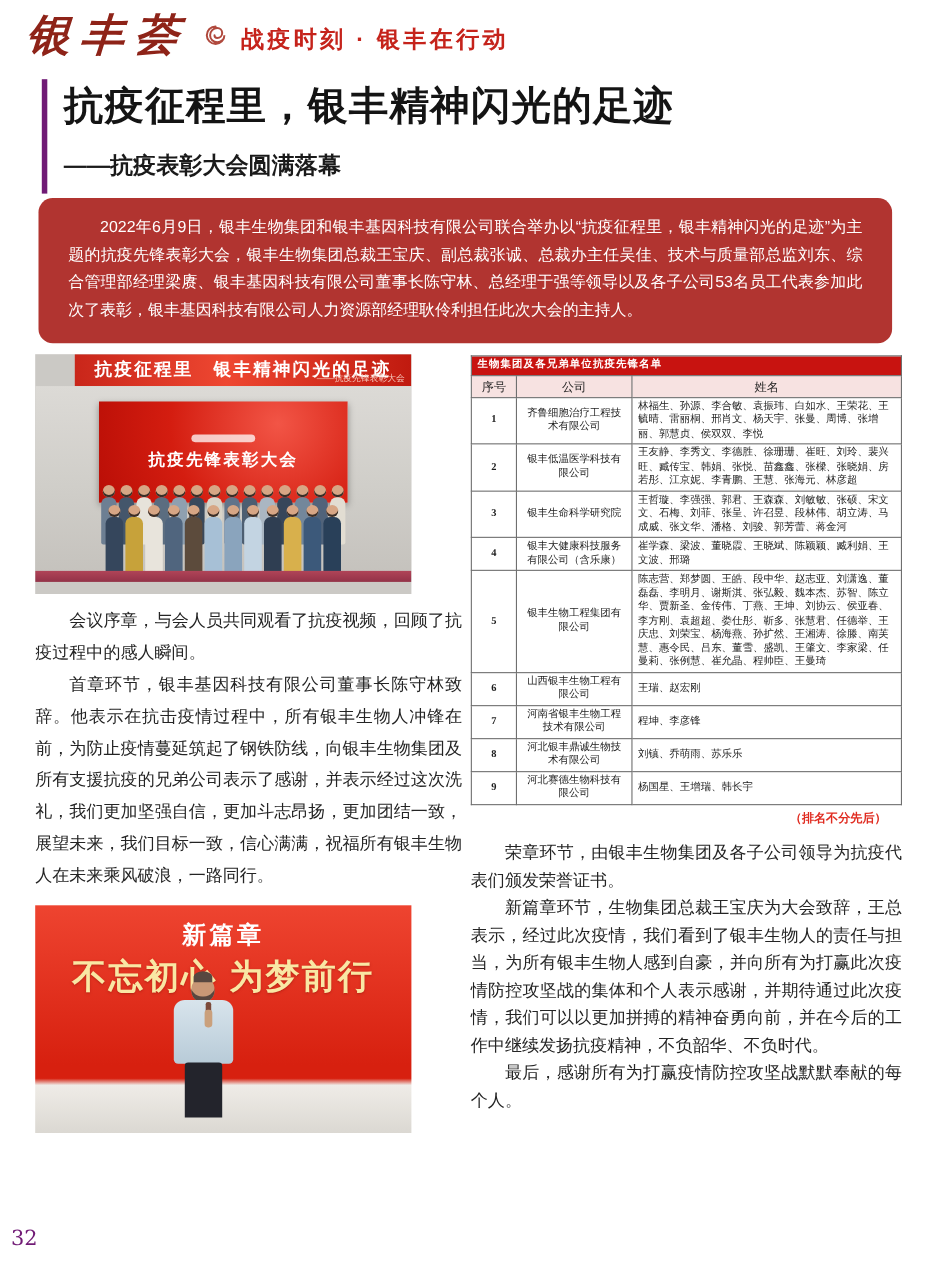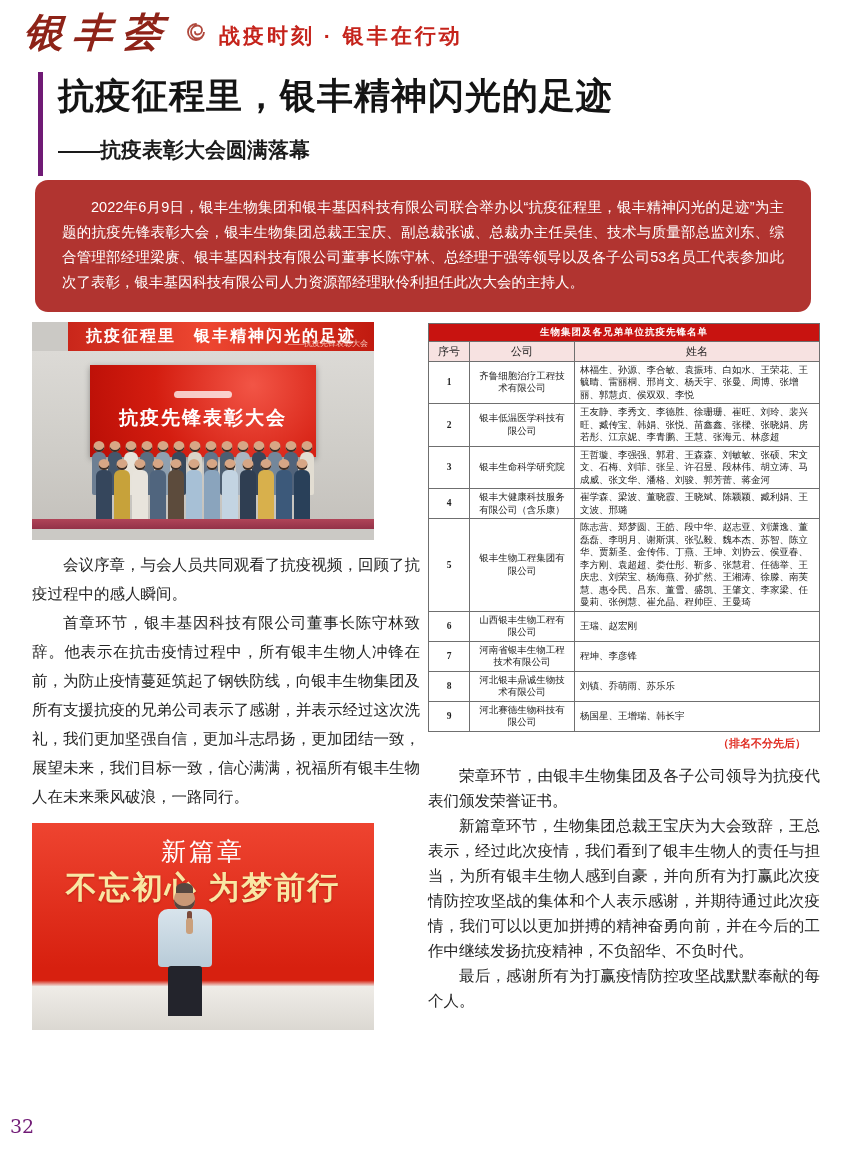--- a/index.html
+++ b/index.html
@@ -29,52 +29,52 @@
   .banner{position:relative;height:29px;background:linear-gradient(90deg,#c9261a,#ee4731 45%,#c01a0f);
           display:flex;align-items:center;justify-content:center;margin-left:36px;}
   .banner-text{color:#fff;font-weight:bold;font-size:16px;letter-spacing:2px;white-space:nowrap;}
   .banner-sub{position:absolute;right:6px;bottom:2px;font-size:8px;color:#f6c8bd;}
   .scene{position:relative;height:178px;background:linear-gradient(180deg,#dcdad6 0%,#cfcdc8 55%,#c4c1bc 100%);}
   .screen{position:absolute;left:50%;top:14px;transform:translateX(-50%);width:226px;height:92px;
           background:radial-gradient(circle at 72% 22%,#f25546 0%,#d41d10 55%,#b90e06 100%);
           display:flex;flex-direction:column;align-items:center;justify-content:center;gap:7px;
           box-shadow:0 2px 6px rgba(0,0,0,.35);}
   .screen-logo{width:58px;height:7px;border-radius:4px;background:rgba(255,255,255,.75);}
-  .screen-title{color:#fff;font-weight:bold;font-size:19px;letter-spacing:2px;}
+  .screen-title{color:#fff;font-weight:bold;font-size:15px;letter-spacing:2px;}
   .crowd{position:absolute;left:0;right:0;bottom:8px;text-align:center;line-height:0;}
   .crowd.back{bottom:34px;}
   .p{display:inline-block;width:20px;height:62px;position:relative;margin:0 -1px;}
   .crowd.back .p{height:54px;width:18px;}
   .p::before{content:'';position:absolute;top:0;left:50%;transform:translateX(-50%);
              width:11px;height:11px;border-radius:50%;background:#d7a685;box-shadow:0 -2px 0 0 #3a2e28 inset;}
   .p::after{content:'';position:absolute;top:11px;left:2px;right:2px;bottom:0;
             border-radius:6px 6px 2px 2px;background:var(--c,#5a6d84);}
   .carpet{position:absolute;left:0;right:0;bottom:0;height:10px;background:linear-gradient(180deg,#b04458,#933248);}
   
   .photo2{position:relative;width:342px;height:207px;margin-top:12px;overflow:hidden;
           background:linear-gradient(180deg,#ee4430 0%,#d7200f 70%,#d7200f 76%,#efece7 79%,#dbd8d2 100%);}
   .p2-tag{position:absolute;top:12px;left:0;width:100%;text-align:center;
-          color:#fff;font-weight:normal;font-size:25px;letter-spacing:3px;}
+          color:#fff;font-weight:bold;font-size:22px;letter-spacing:3px;}
   .p2-slogan{position:absolute;top:44px;left:0;width:100%;text-align:center;color:#f9e7a4;
              font-weight:bold;font-size:31px;letter-spacing:2px;text-shadow:0 1px 2px rgba(140,20,10,.5);}
   .man{position:absolute;left:118px;bottom:14px;width:70px;height:128px;}
   .man .head{position:absolute;top:0;left:24px;width:21px;height:23px;border-radius:50% 50% 46% 46%;
              background:#c99876;box-shadow:0 -6px 0 -1px #574740 inset;}
   .man .head::before{content:'';position:absolute;top:-5px;left:2px;width:17px;height:10px;
              border-radius:50% 50% 0 0;background:#574740;}
   .man .shirt{position:absolute;top:21px;left:8px;width:54px;height:58px;border-radius:10px 10px 4px 4px;
              background:linear-gradient(180deg,#d8e4ec,#b8cbd8);}
   .man .mic{position:absolute;top:30px;left:36px;width:7px;height:16px;border-radius:3px;
              background:#caa07c;box-shadow:0 -8px 0 -1px #7c4a3a;}
   .man .pants{position:absolute;top:78px;left:18px;width:34px;height:50px;background:#23242c;
              border-radius:3px 3px 0 0;}
   
   .tbl{width:100%;border-collapse:collapse;font-family:"Liberation Serif",serif;color:#1d1d1d;}
   .tbl-title{background:#c81310;color:#fff;font-family:"Liberation Sans",sans-serif;
-             font-weight:bold;font-size:15px;text-align:center;padding:5px 2px;letter-spacing:1px;
+             font-weight:bold;font-size:15px;padding:5px 2px;letter-spacing:1px;
              border:1px solid #8c0f0c;}
   .tbl th{background:#f7e2e1;font-weight:normal;font-size:11px;padding:2px;border:1px solid #6f6f6f;}
   .tbl td{border:1px solid #6f6f6f;font-size:9.5px;line-height:12.5px;padding:2px 5px;vertical-align:middle;}
   .td-no{width:30px;text-align:center;font-weight:bold;}
   .td-co{width:94px;text-align:center;}
   .td-names{text-align:left;}
   .tbl-note{color:#e02b20;font-size:11px;text-align:right;margin:4px 14px 12px 0;
             font-family:Liberation Sans, sans-serif;font-weight:bold;}
   
   .pageno{position:absolute;left:10px;bottom:16px;font-family:"DejaVu Serif",serif;

